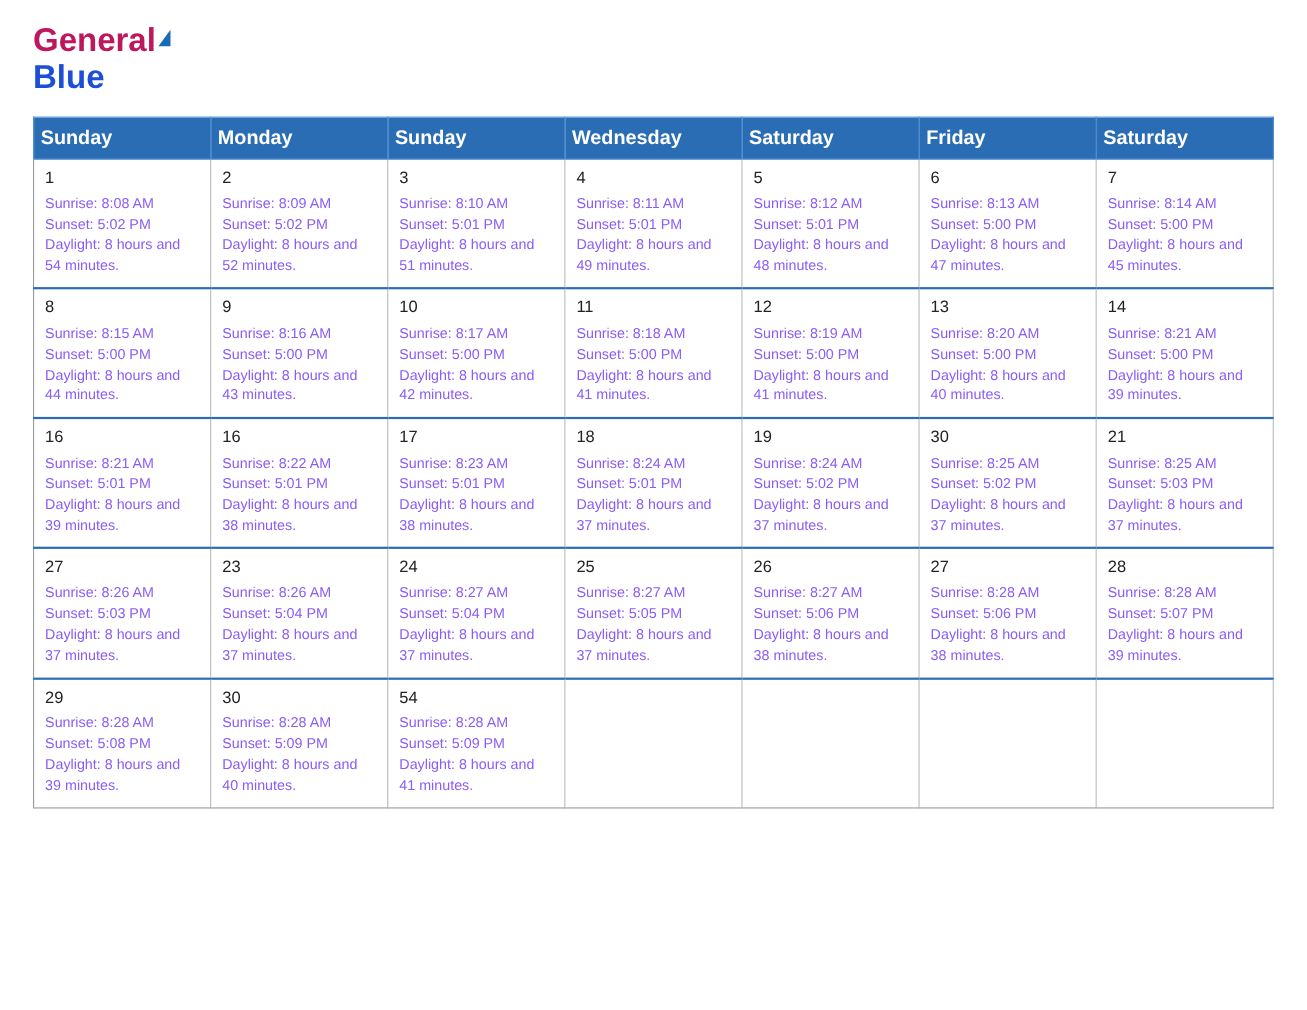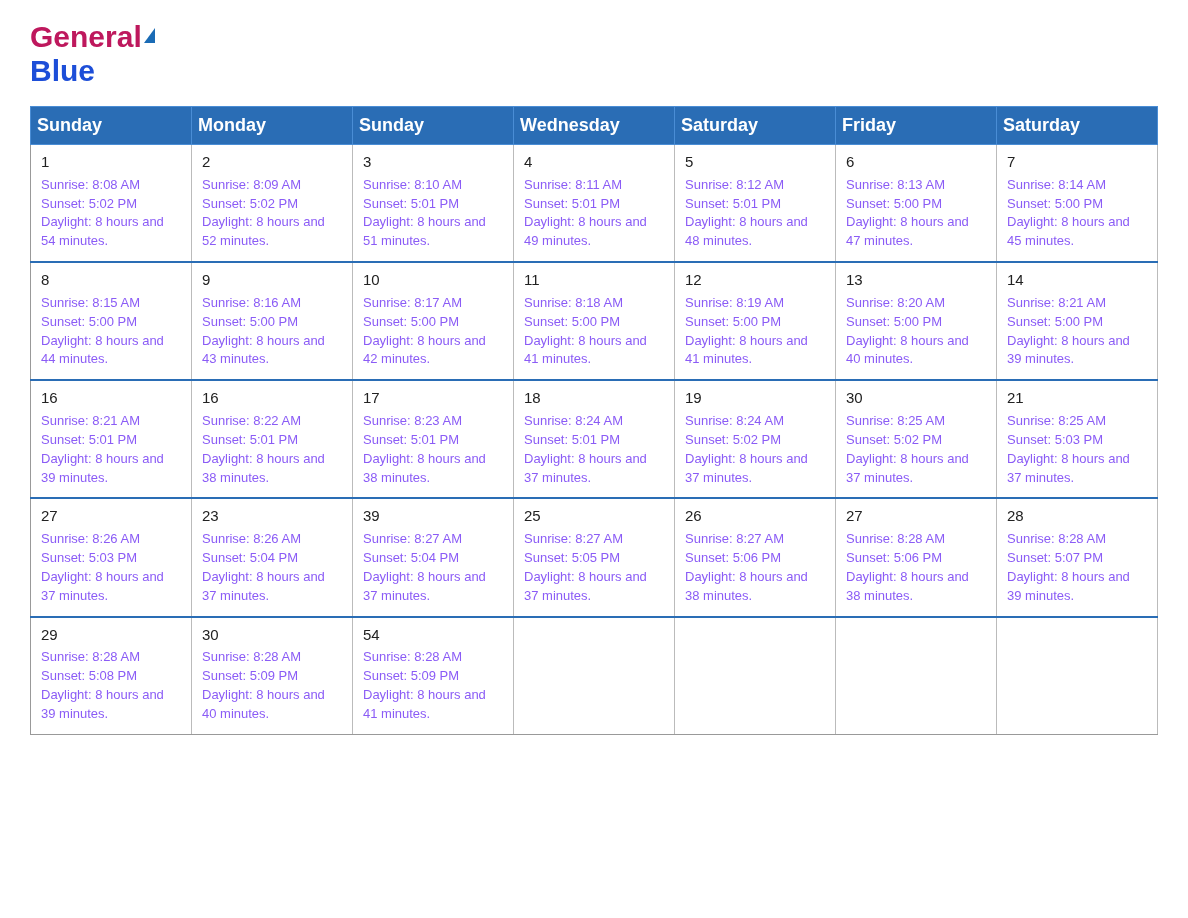--- a/index.html
+++ b/index.html
@@ -132,21 +132,21 @@
         <td><span class="day-num">16</span><span class="day-info">Sunrise: 8:22 AM<br>Sunset: 5:01 PM<br>Daylight: 8 hours and 38 minutes.</span></td>
         <td><span class="day-num">17</span><span class="day-info">Sunrise: 8:23 AM<br>Sunset: 5:01 PM<br>Daylight: 8 hours and 38 minutes.</span></td>
         <td><span class="day-num">18</span><span class="day-info">Sunrise: 8:24 AM<br>Sunset: 5:01 PM<br>Daylight: 8 hours and 37 minutes.</span></td>
         <td><span class="day-num">19</span><span class="day-info">Sunrise: 8:24 AM<br>Sunset: 5:02 PM<br>Daylight: 8 hours and 37 minutes.</span></td>
         <td><span class="day-num">30</span><span class="day-info">Sunrise: 8:25 AM<br>Sunset: 5:02 PM<br>Daylight: 8 hours and 37 minutes.</span></td>
         <td><span class="day-num">21</span><span class="day-info">Sunrise: 8:25 AM<br>Sunset: 5:03 PM<br>Daylight: 8 hours and 37 minutes.</span></td>
       </tr>
       <tr>
         <td><span class="day-num">27</span><span class="day-info">Sunrise: 8:26 AM<br>Sunset: 5:03 PM<br>Daylight: 8 hours and 37 minutes.</span></td>
         <td><span class="day-num">23</span><span class="day-info">Sunrise: 8:26 AM<br>Sunset: 5:04 PM<br>Daylight: 8 hours and 37 minutes.</span></td>
-        <td><span class="day-num">39</span><span class="day-info">Sunrise: 8:27 AM<br>Sunset: 5:04 PM<br>Daylight: 8 hours and 37 minutes.</span></td>
+        <td><span class="day-num">24</span><span class="day-info">Sunrise: 8:27 AM<br>Sunset: 5:04 PM<br>Daylight: 8 hours and 37 minutes.</span></td>
         <td><span class="day-num">25</span><span class="day-info">Sunrise: 8:27 AM<br>Sunset: 5:05 PM<br>Daylight: 8 hours and 37 minutes.</span></td>
         <td><span class="day-num">26</span><span class="day-info">Sunrise: 8:27 AM<br>Sunset: 5:06 PM<br>Daylight: 8 hours and 38 minutes.</span></td>
         <td><span class="day-num">27</span><span class="day-info">Sunrise: 8:28 AM<br>Sunset: 5:06 PM<br>Daylight: 8 hours and 38 minutes.</span></td>
         <td><span class="day-num">28</span><span class="day-info">Sunrise: 8:28 AM<br>Sunset: 5:07 PM<br>Daylight: 8 hours and 39 minutes.</span></td>
       </tr>
       <tr>
         <td><span class="day-num">29</span><span class="day-info">Sunrise: 8:28 AM<br>Sunset: 5:08 PM<br>Daylight: 8 hours and 39 minutes.</span></td>
         <td><span class="day-num">30</span><span class="day-info">Sunrise: 8:28 AM<br>Sunset: 5:09 PM<br>Daylight: 8 hours and 40 minutes.</span></td>
         <td><span class="day-num">54</span><span class="day-info">Sunrise: 8:28 AM<br>Sunset: 5:09 PM<br>Daylight: 8 hours and 41 minutes.</span></td>
         <td class="empty-cell"></td>

